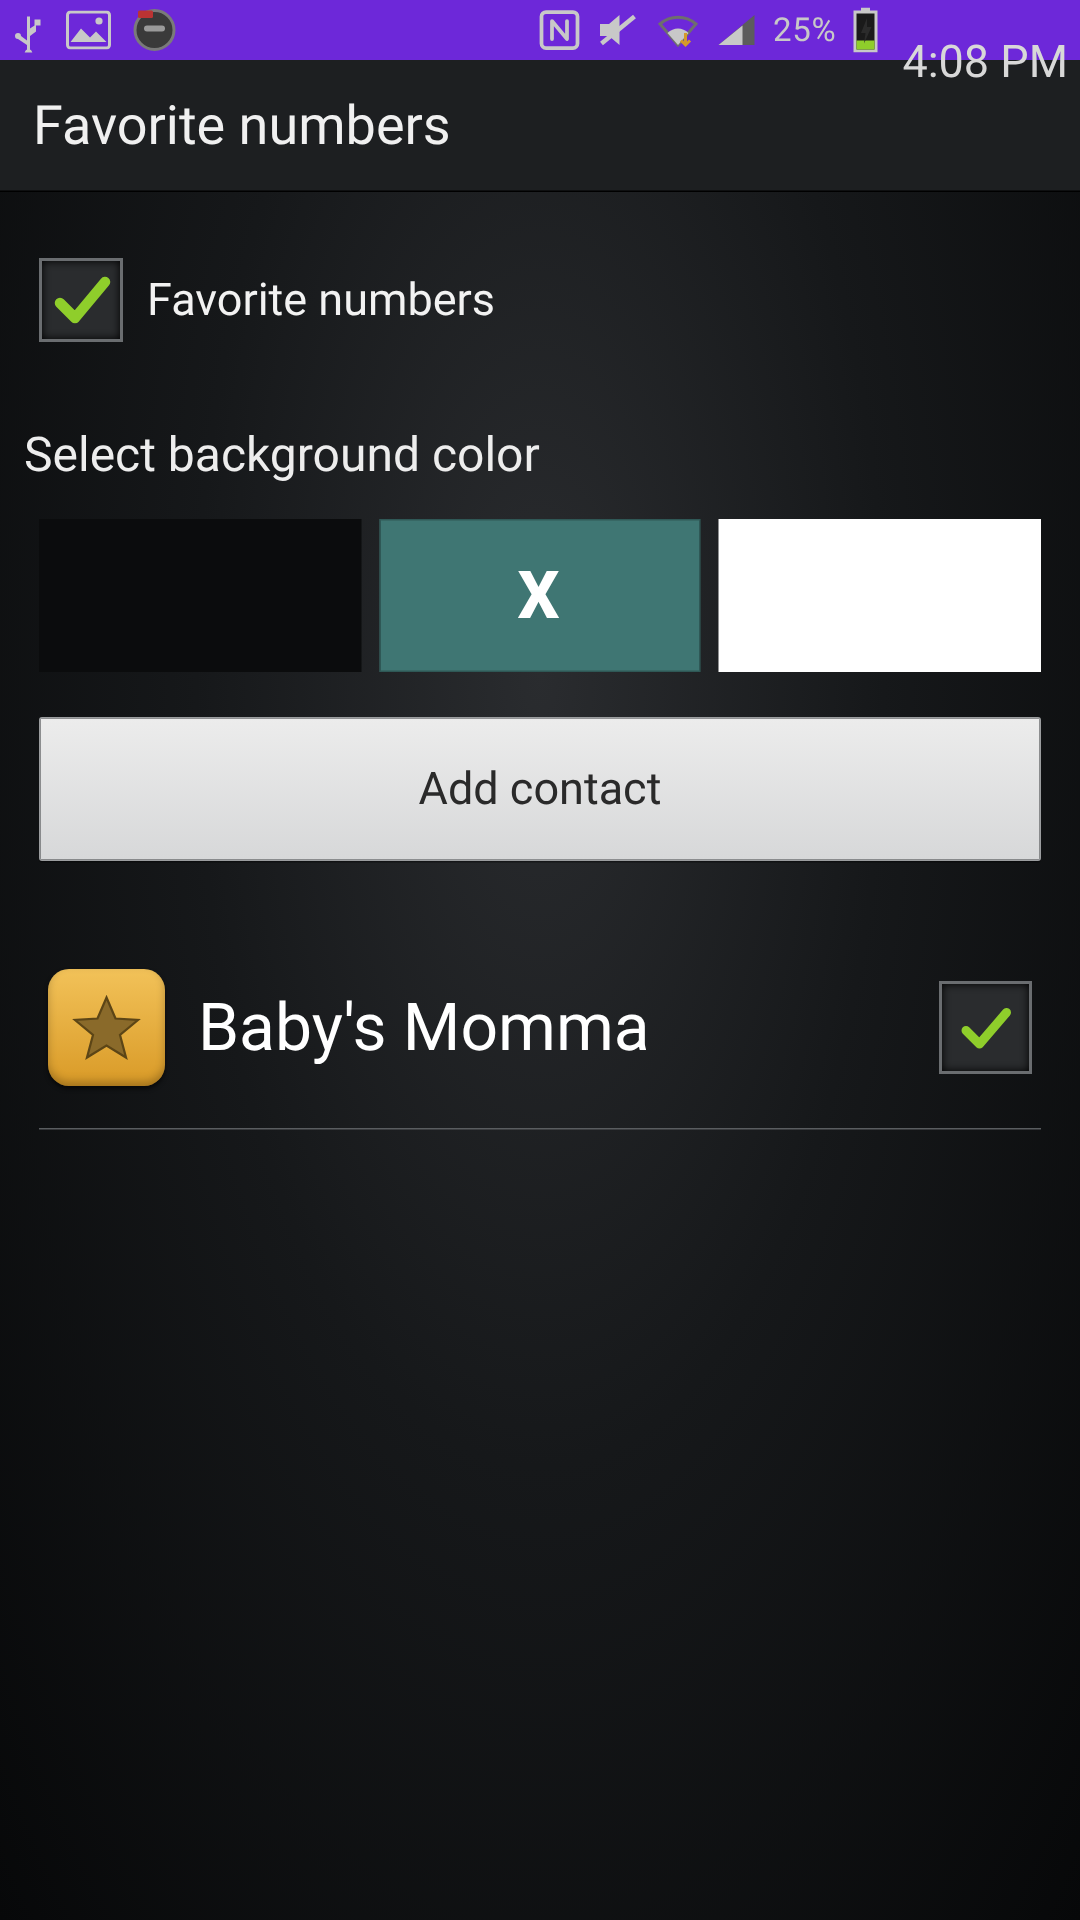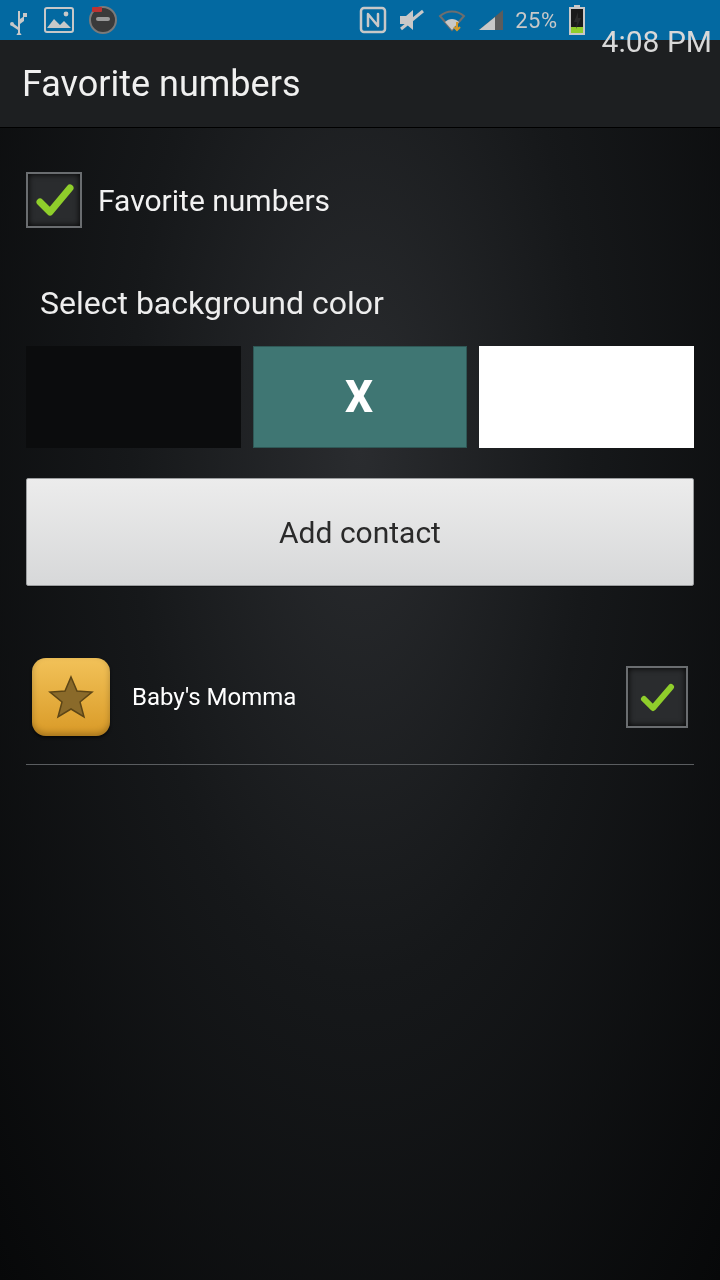--- a/index.html
+++ b/index.html
@@ -6,21 +6,21 @@
   html, body { width: 720px; height: 1280px; overflow: hidden; }
   body {
     font-family: Roboto, "Helvetica Neue", Arial, sans-serif;
     background: radial-gradient(ellipse at 50% 35%, #2a2c2f 0%, #16181a 45%, #070809 100%);
     color: #e6e6e6;
   }
 
   
   .status-bar {
     height: 40px;
-    background: #0369a1;
+    background: #6d28d9;
     display: flex;
     align-items: center;
     padding: 0 8px;
     color: #c8c8c8;
     font-size: 26px;
   }
   .status-left { display: flex; align-items: center; gap: 14px; }
   .status-right { margin-left: auto; display: flex; align-items: center; gap: 10px; }
   .status-right .pct { font-size: 22px; letter-spacing: 0.5px; }
   .status-right .clock { font-size: 30px; color: #d8d8d8; margin-left: 6px; margin-top: 42px; }
@@ -55,21 +55,21 @@
     background: #2a2c2e;
     display: flex; align-items: center; justify-content: center;
     box-shadow: inset 0 0 6px #000;
   }
   .check-big svg { display:block; }
   .fav-label { font-size: 30px; color: #f2f2f2; }
 
   
   .section-label {
     font-size: 32px;
-    padding: 26px 22px 24px 40px;
+    padding: 26px 22px 24px 16px;
     color: #ededed;
   }
 
   
   .swatches {
     display: flex;
     gap: 12px;
     padding: 0 26px;
   }
   .swatch {
@@ -87,21 +87,21 @@
     letter-spacing: 2px;
   }
   .sw-black { background: #0b0c0d; }
   .sw-teal  { background: #3f7673; }
   .sw-white { background: #ffffff; }
 
   
   .add-btn-wrap { padding: 30px 26px 0 26px; }
   .add-btn {
     width: 100%;
-    height: 108px;
+    height: 96px;
     background: linear-gradient(#ececec, #d7d8d9);
     border: 1px solid #9b9d9f;
     color: #2a2a2a;
     font-size: 30px;
     display: flex; align-items: center; justify-content: center;
     border-radius: 2px;
     box-shadow: 0 1px 0 rgba(0,0,0,0.4);
   }
 
   
@@ -113,21 +113,21 @@
     padding: 0 2px 28px 6px;
     border-bottom: 1px solid #5a5d60;
   }
   .star-tile {
     width: 78px; height: 78px;
     border-radius: 14px;
     background: linear-gradient(#f2c259, #d99a27);
     box-shadow: inset 0 -3px 6px rgba(0,0,0,0.25), 0 2px 3px rgba(0,0,0,0.6);
     display: flex; align-items: center; justify-content: center;
   }
-  .contact-name { font-size: 24px; color: #fff; }
+  .contact-name { font-size: 44px; color: #fff; }
   .row-spacer { flex: 1; }
   .check-small {
     width: 62px; height: 62px;
     border: 2px solid #6a6d70;
     background: #2a2c2e;
     display: flex; align-items: center; justify-content: center;
     box-shadow: inset 0 0 6px #000;
     margin-right: 4px;
   }
 </style>

